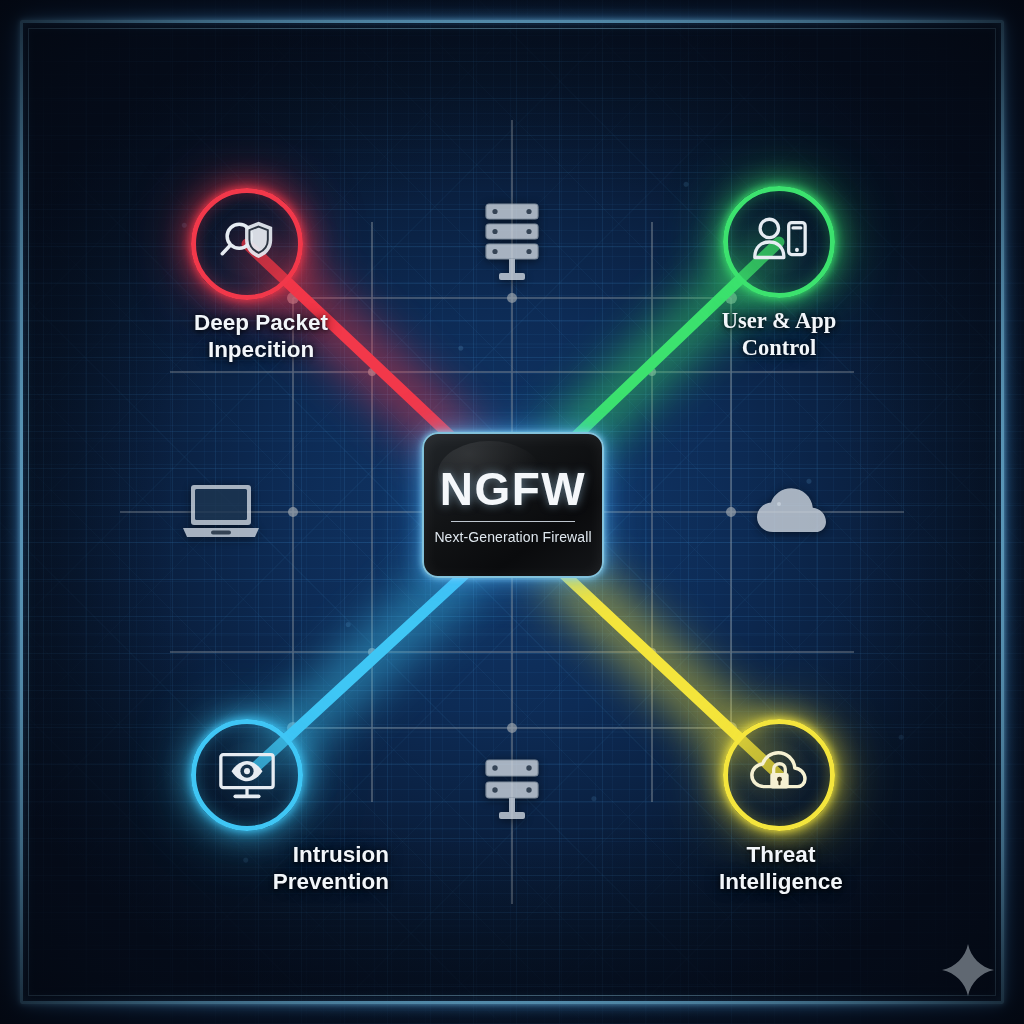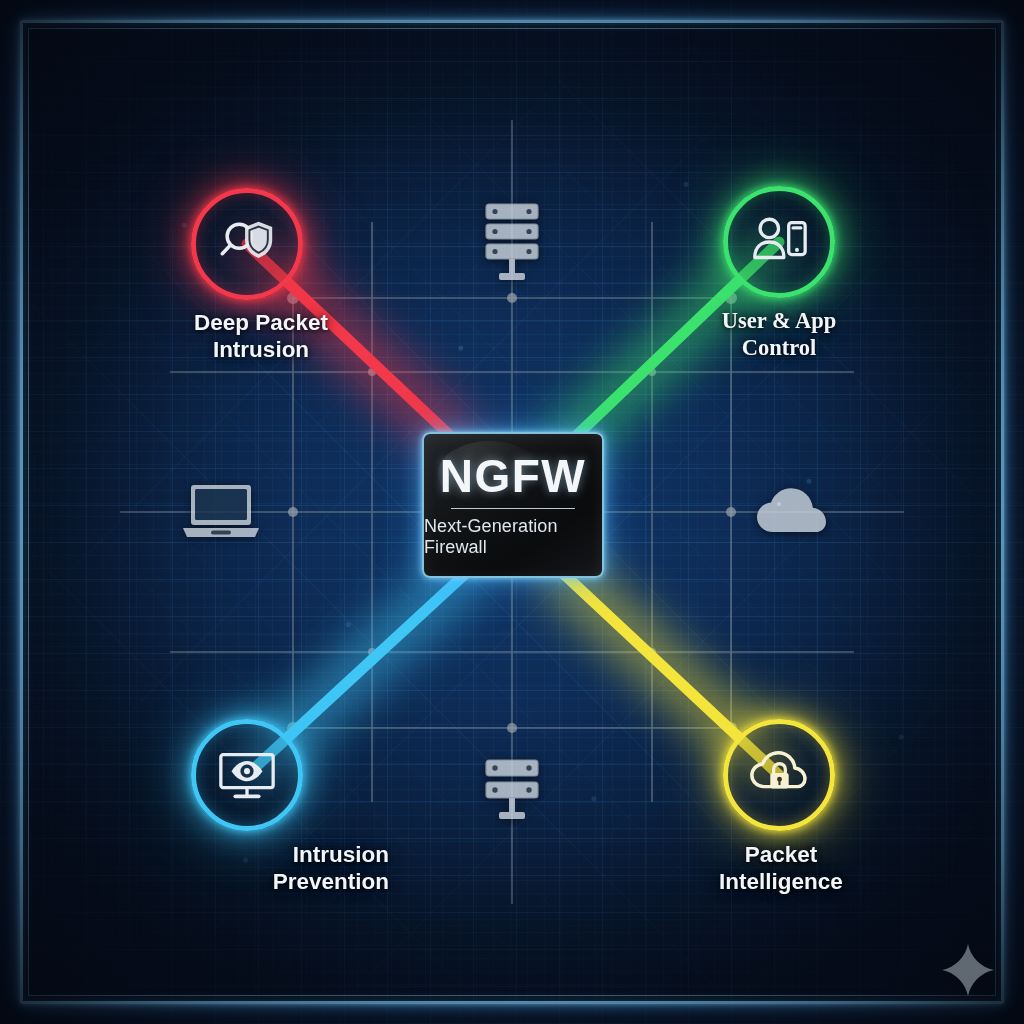--- a/index.html
+++ b/index.html
@@ -95,21 +95,21 @@
   }
 
   
   .layer { position: absolute; inset: 0; width: 1024px; height: 1024px; }
 
   
   #center-node {
     position: absolute;
     left: 422px; top: 432px;
     width: 182px; height: 146px;
-    border-radius: 8px;
+    border-radius: 16px;
     background: linear-gradient(145deg, #22262a 0%, #121416 38%, #0a0b0d 70%, #141619 100%);
     border: 2px solid rgba(150,225,255,.85);
     box-shadow:
       0 0 6px rgba(140,220,255,.9),
       0 0 20px rgba(90,190,255,.6),
       0 0 46px rgba(60,165,255,.38),
       inset 0 2px 16px rgba(255,255,255,.07);
     display: flex;
     flex-direction: column;
     align-items: center;
@@ -135,21 +135,21 @@
     position: relative; z-index: 2;
   }
   .node-rule {
     width: 124px;
     height: 1px;
     background: rgba(235,245,255,.8);
     margin: 9px 0 7px;
     position: relative; z-index: 2;
   }
   .node-sub {
-    font-size: 18px;
+    font-size: 14px;
     color: #dfe7ee;
     letter-spacing: .1px;
     position: relative; z-index: 2;
   }
 
   
   .feature { position: absolute; z-index: 15; }
   .feature-ring {
     position: absolute;
     width: 112px; height: 112px;
@@ -273,21 +273,21 @@
       <svg viewBox="0 0 64 64">
         <g fill="none" stroke="#e6ecf2" stroke-width="3.6" stroke-linecap="round" stroke-linejoin="round">
           <circle cx="24" cy="24" r="12.5"></circle>
           <line x1="14.5" y1="33.5" x2="6.5" y2="42"></line>
         </g>
         <path d="M44 9 L58 14.5 V28 C58 37 51.5 43.5 44 46.5 C36.5 43.5 30 37 30 28 V14.5 Z" fill="#e6ecf2" opacity=".92"></path>
         <path d="M44 14 L53.5 17.7 V27.5 C53.5 34 49 38.8 44 41.2 C39 38.8 34.5 34 34.5 27.5 V17.7 Z" fill="none" stroke="#2a3340" stroke-width="2"></path>
       </svg>
     </div>
     <div class="feature-label">Deep Packet
-Intrusion</div>
+Inpecition</div>
   </div>
 
   <div class="feature" id="feat-uac">
     <div class="feature-ring">
       <svg viewBox="0 0 64 64">
         <g fill="none" stroke="#e6ecf2" stroke-width="3.4" stroke-linecap="round" stroke-linejoin="round">
           <circle cx="22" cy="18" r="9.5"></circle>
           <path d="M7 48 C7 37.5 13.5 32 22 32 C30.5 32 37 37.5 37 48 Z"></path>
           <rect x="42" y="12" width="17" height="33" rx="3.2"></rect>
           <line x1="46.5" y1="17.5" x2="54.5" y2="17.5"></line>
@@ -319,21 +319,21 @@
   <div class="feature" id="feat-ti">
     <div class="feature-ring">
       <svg viewBox="0 0 64 64">
         <path d="M16.5 44 C9.6 44 4 38.7 4 32.2 C4 26.1 9 21 15.1 20.6 C17.3 13.9 23.7 9 31.2 9 C40.2 9 47.6 15.9 48.3 24.7 C54.2 25.3 58.8 30.2 58.8 36.2 C58.8 40.5 55.3 44 51 44 Z" fill="none" stroke="#f6f1d2" stroke-width="3.6" stroke-linejoin="round"></path>
         <rect x="23" y="30" width="19" height="16" rx="2.4" fill="#f6f1d2"></rect>
         <path d="M26.5 30 V25.8 C26.5 22.8 29 20.4 32.5 20.4 C36 20.4 38.5 22.8 38.5 25.8 V30" fill="none" stroke="#f6f1d2" stroke-width="3.4"></path>
         <circle cx="32.5" cy="36.4" r="2.5" fill="#3a3520"></circle>
         <rect x="31.4" y="37.6" width="2.2" height="5" rx="1" fill="#3a3520"></rect>
       </svg>
     </div>
-    <div class="feature-label">Packet
+    <div class="feature-label">Threat
 Intelligence</div>
   </div>
 
   <div class="device" id="dev-server-top">
     <svg width="62" height="84" viewBox="0 0 62 84">
       <g fill="#c9d1da" stroke="#9aa5b0" stroke-width="1.2">
         <rect x="5" y="2" width="52" height="15" rx="3"></rect>
         <rect x="5" y="22" width="52" height="15" rx="3"></rect>
         <rect x="5" y="42" width="52" height="15" rx="3"></rect>
       </g>

